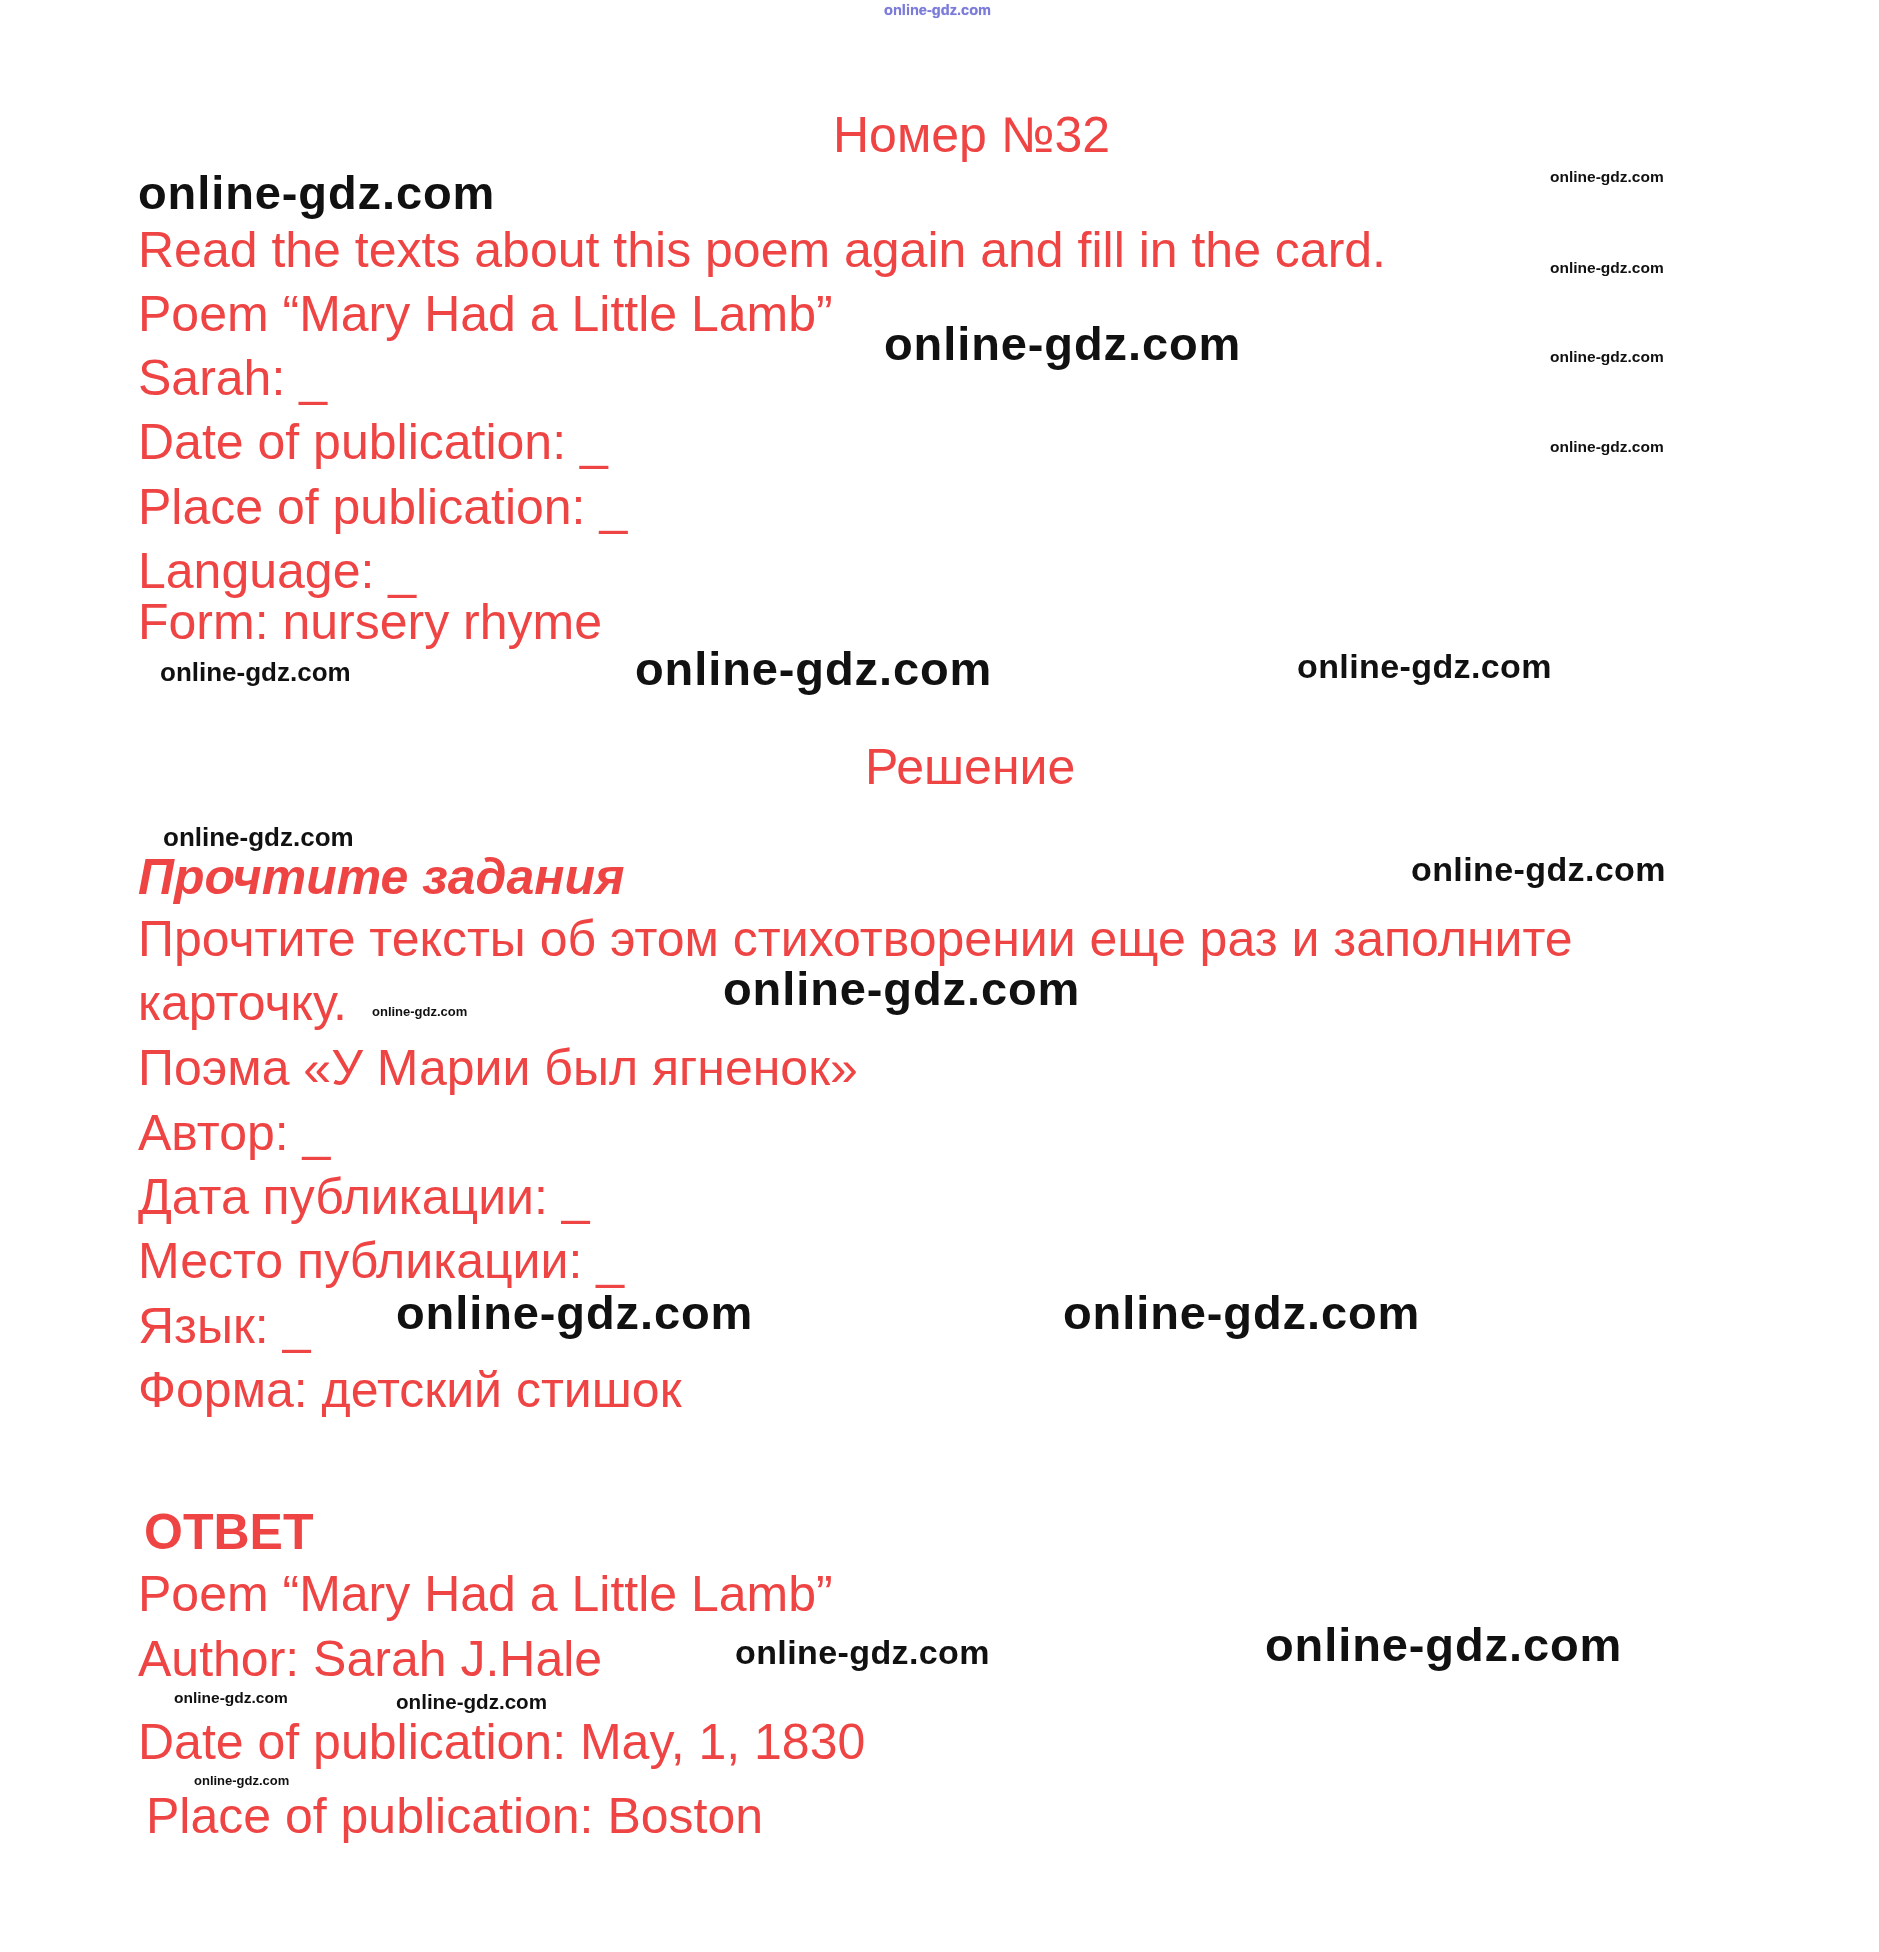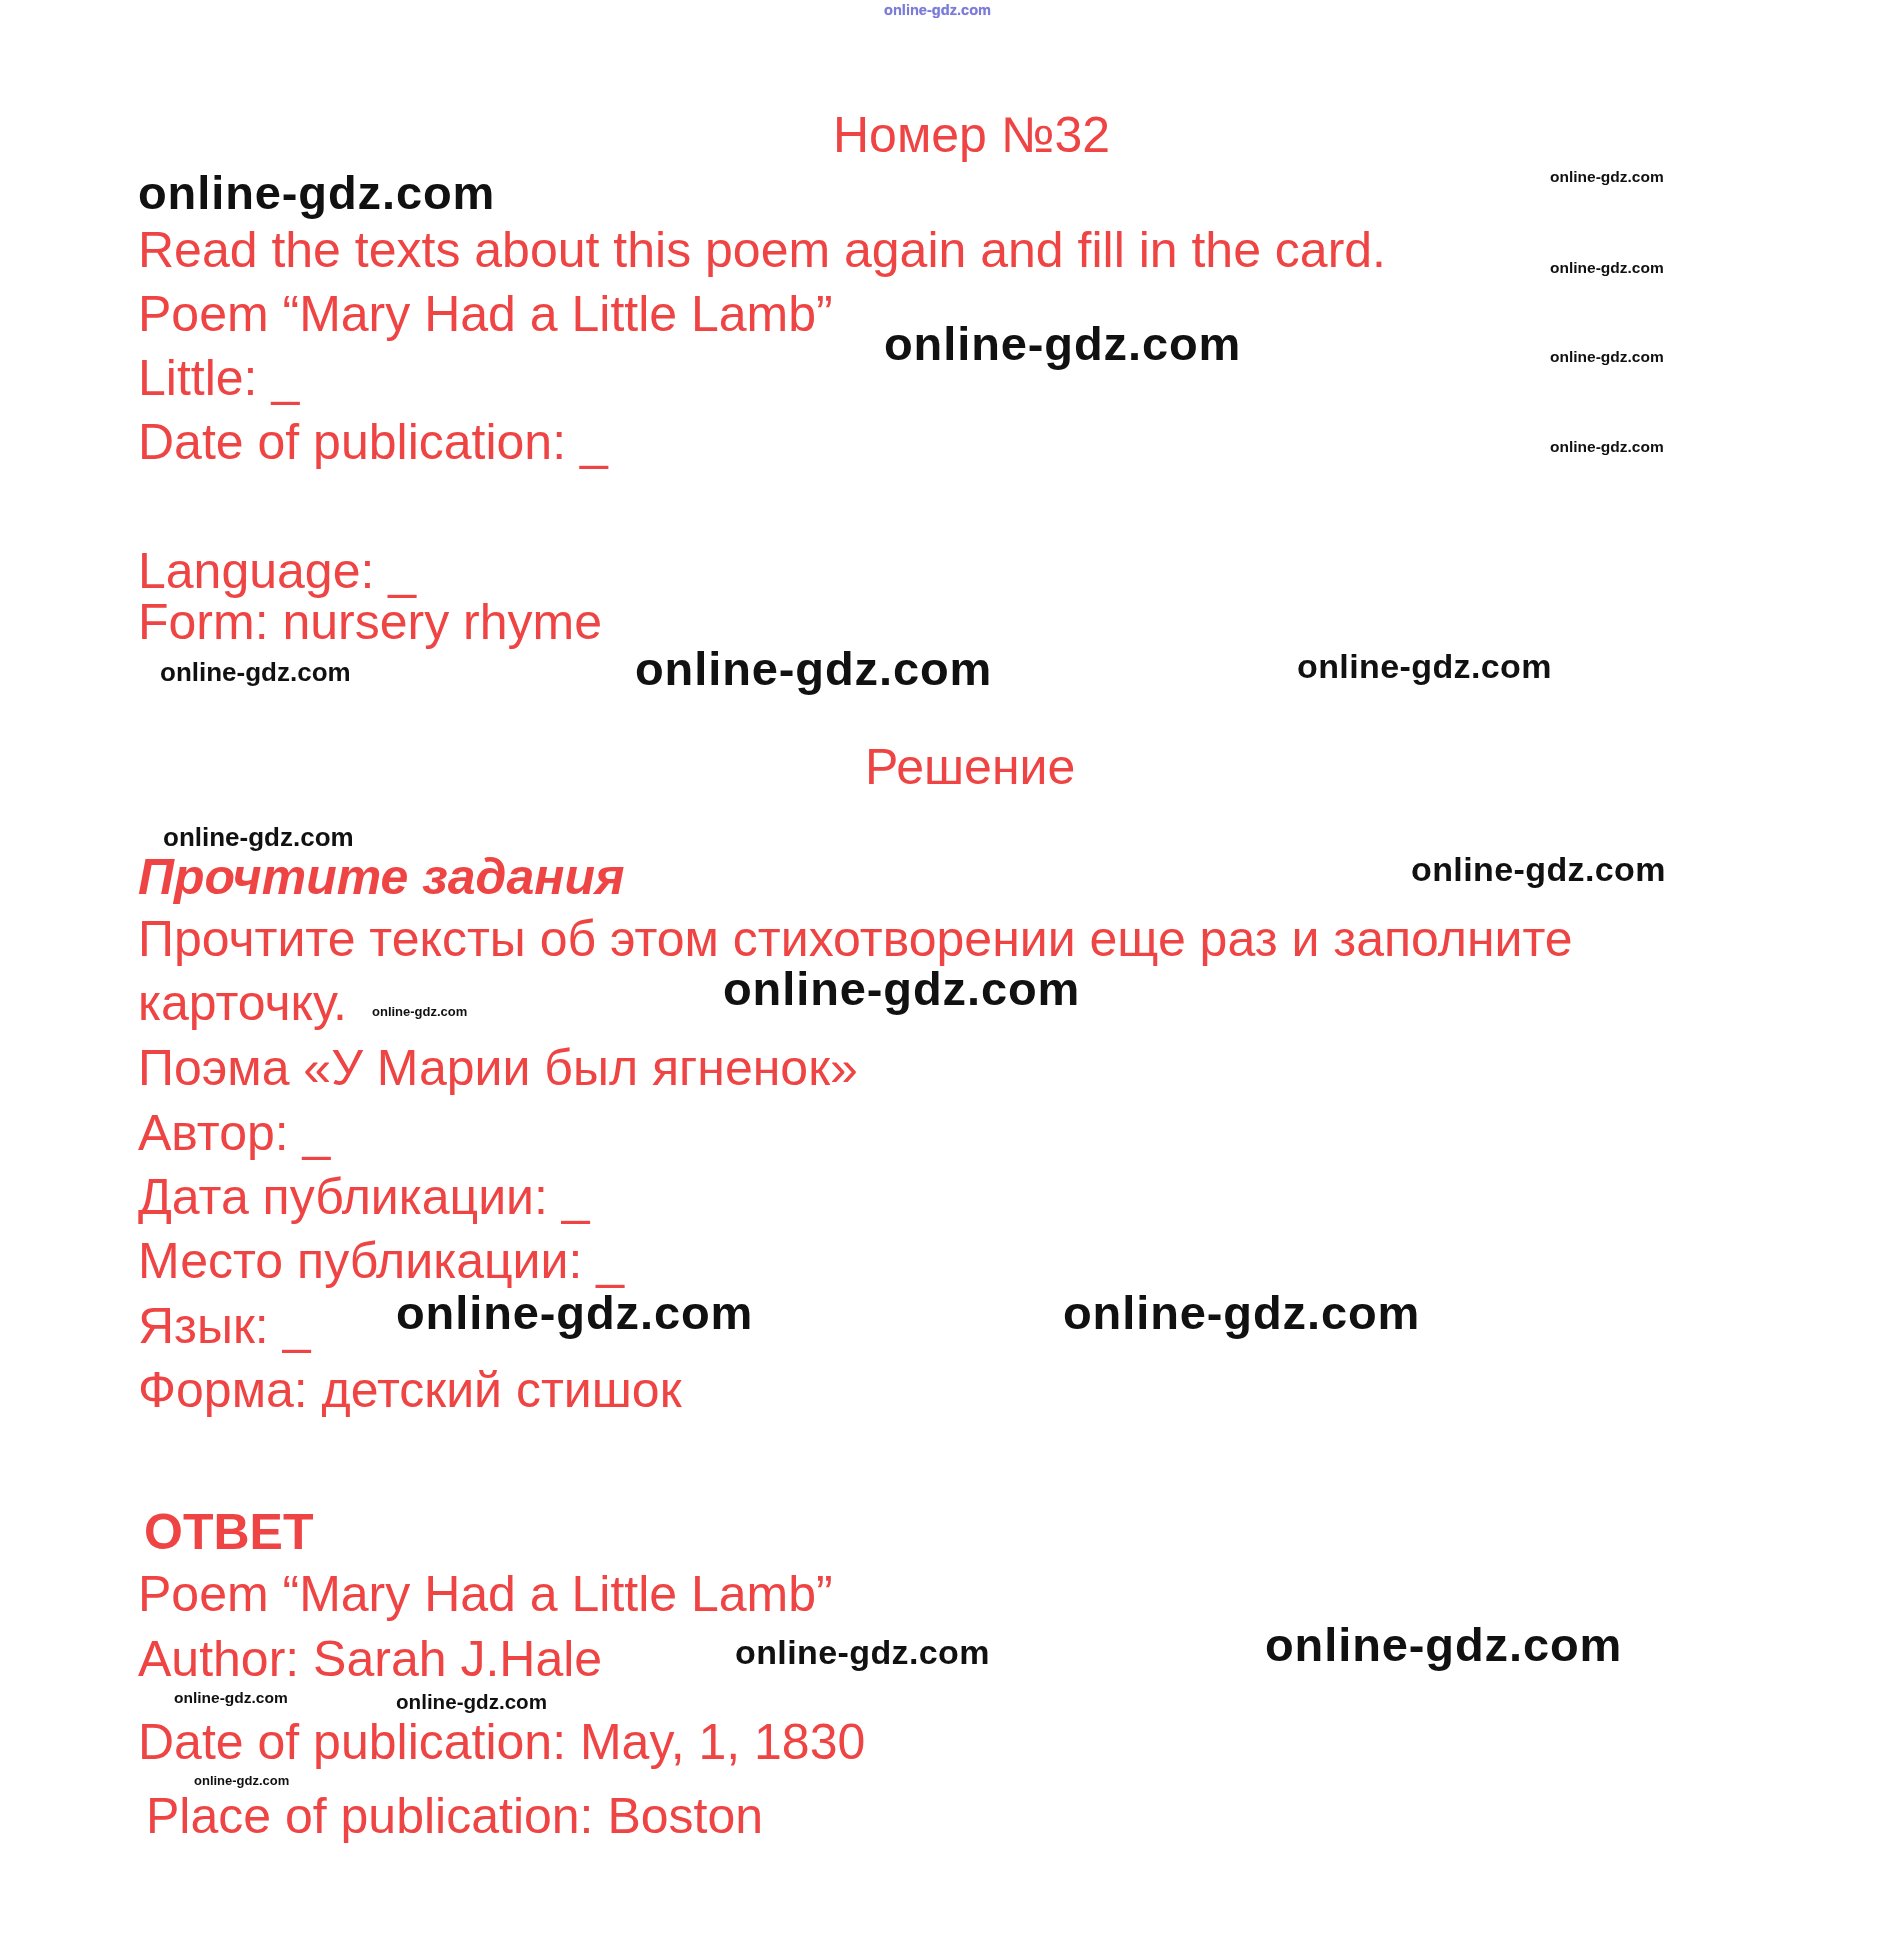--- a/index.html
+++ b/index.html
@@ -56,22 +56,23 @@
   <span class="wm wm-xs" style="left:1550px;top:169px;">online-gdz.com</span>
   <span class="wm wm-xs" style="left:1550px;top:260px;">online-gdz.com</span>
   <span class="wm wm-xs" style="left:1550px;top:349px;">online-gdz.com</span>
   <span class="wm wm-xs" style="left:1550px;top:439px;">online-gdz.com</span>
 
   <span class="wm wm-big" style="left:138px;top:169px;">online-gdz.com</span>
 
   <div class="line" style="left:138px;top:225px;">Read the texts about this poem again and fill in the card.</div>
   <div class="line" style="left:138px;top:289px;">Poem “Mary Had a Little Lamb”</div>
   <span class="wm wm-big" style="left:884px;top:320px;">online-gdz.com</span>
-  <div class="line" style="left:138px;top:353px;">Little: _</div>
+  <div class="line" style="left:138px;top:353px;">Sarah: _</div>
   <div class="line" style="left:138px;top:417px;">Date of publication: _</div>
+  <div class="line" style="left:138px;top:482px;">Place of publication: _</div>
   <div class="line" style="left:138px;top:546px;">Language: _</div>
   <div class="line" style="left:138px;top:597px;">Form: nursery rhyme</div>
 
   <span class="wm wm-sm" style="left:160px;top:659px;">online-gdz.com</span>
   <span class="wm wm-big" style="left:635px;top:645px;">online-gdz.com</span>
   <span class="wm wm-med" style="left:1297px;top:649px;">online-gdz.com</span>
 
   <div class="line heading" style="left:865px;top:742px;">Решение</div>
 
   <span class="wm wm-sm" style="left:163px;top:824px;">online-gdz.com</span>

